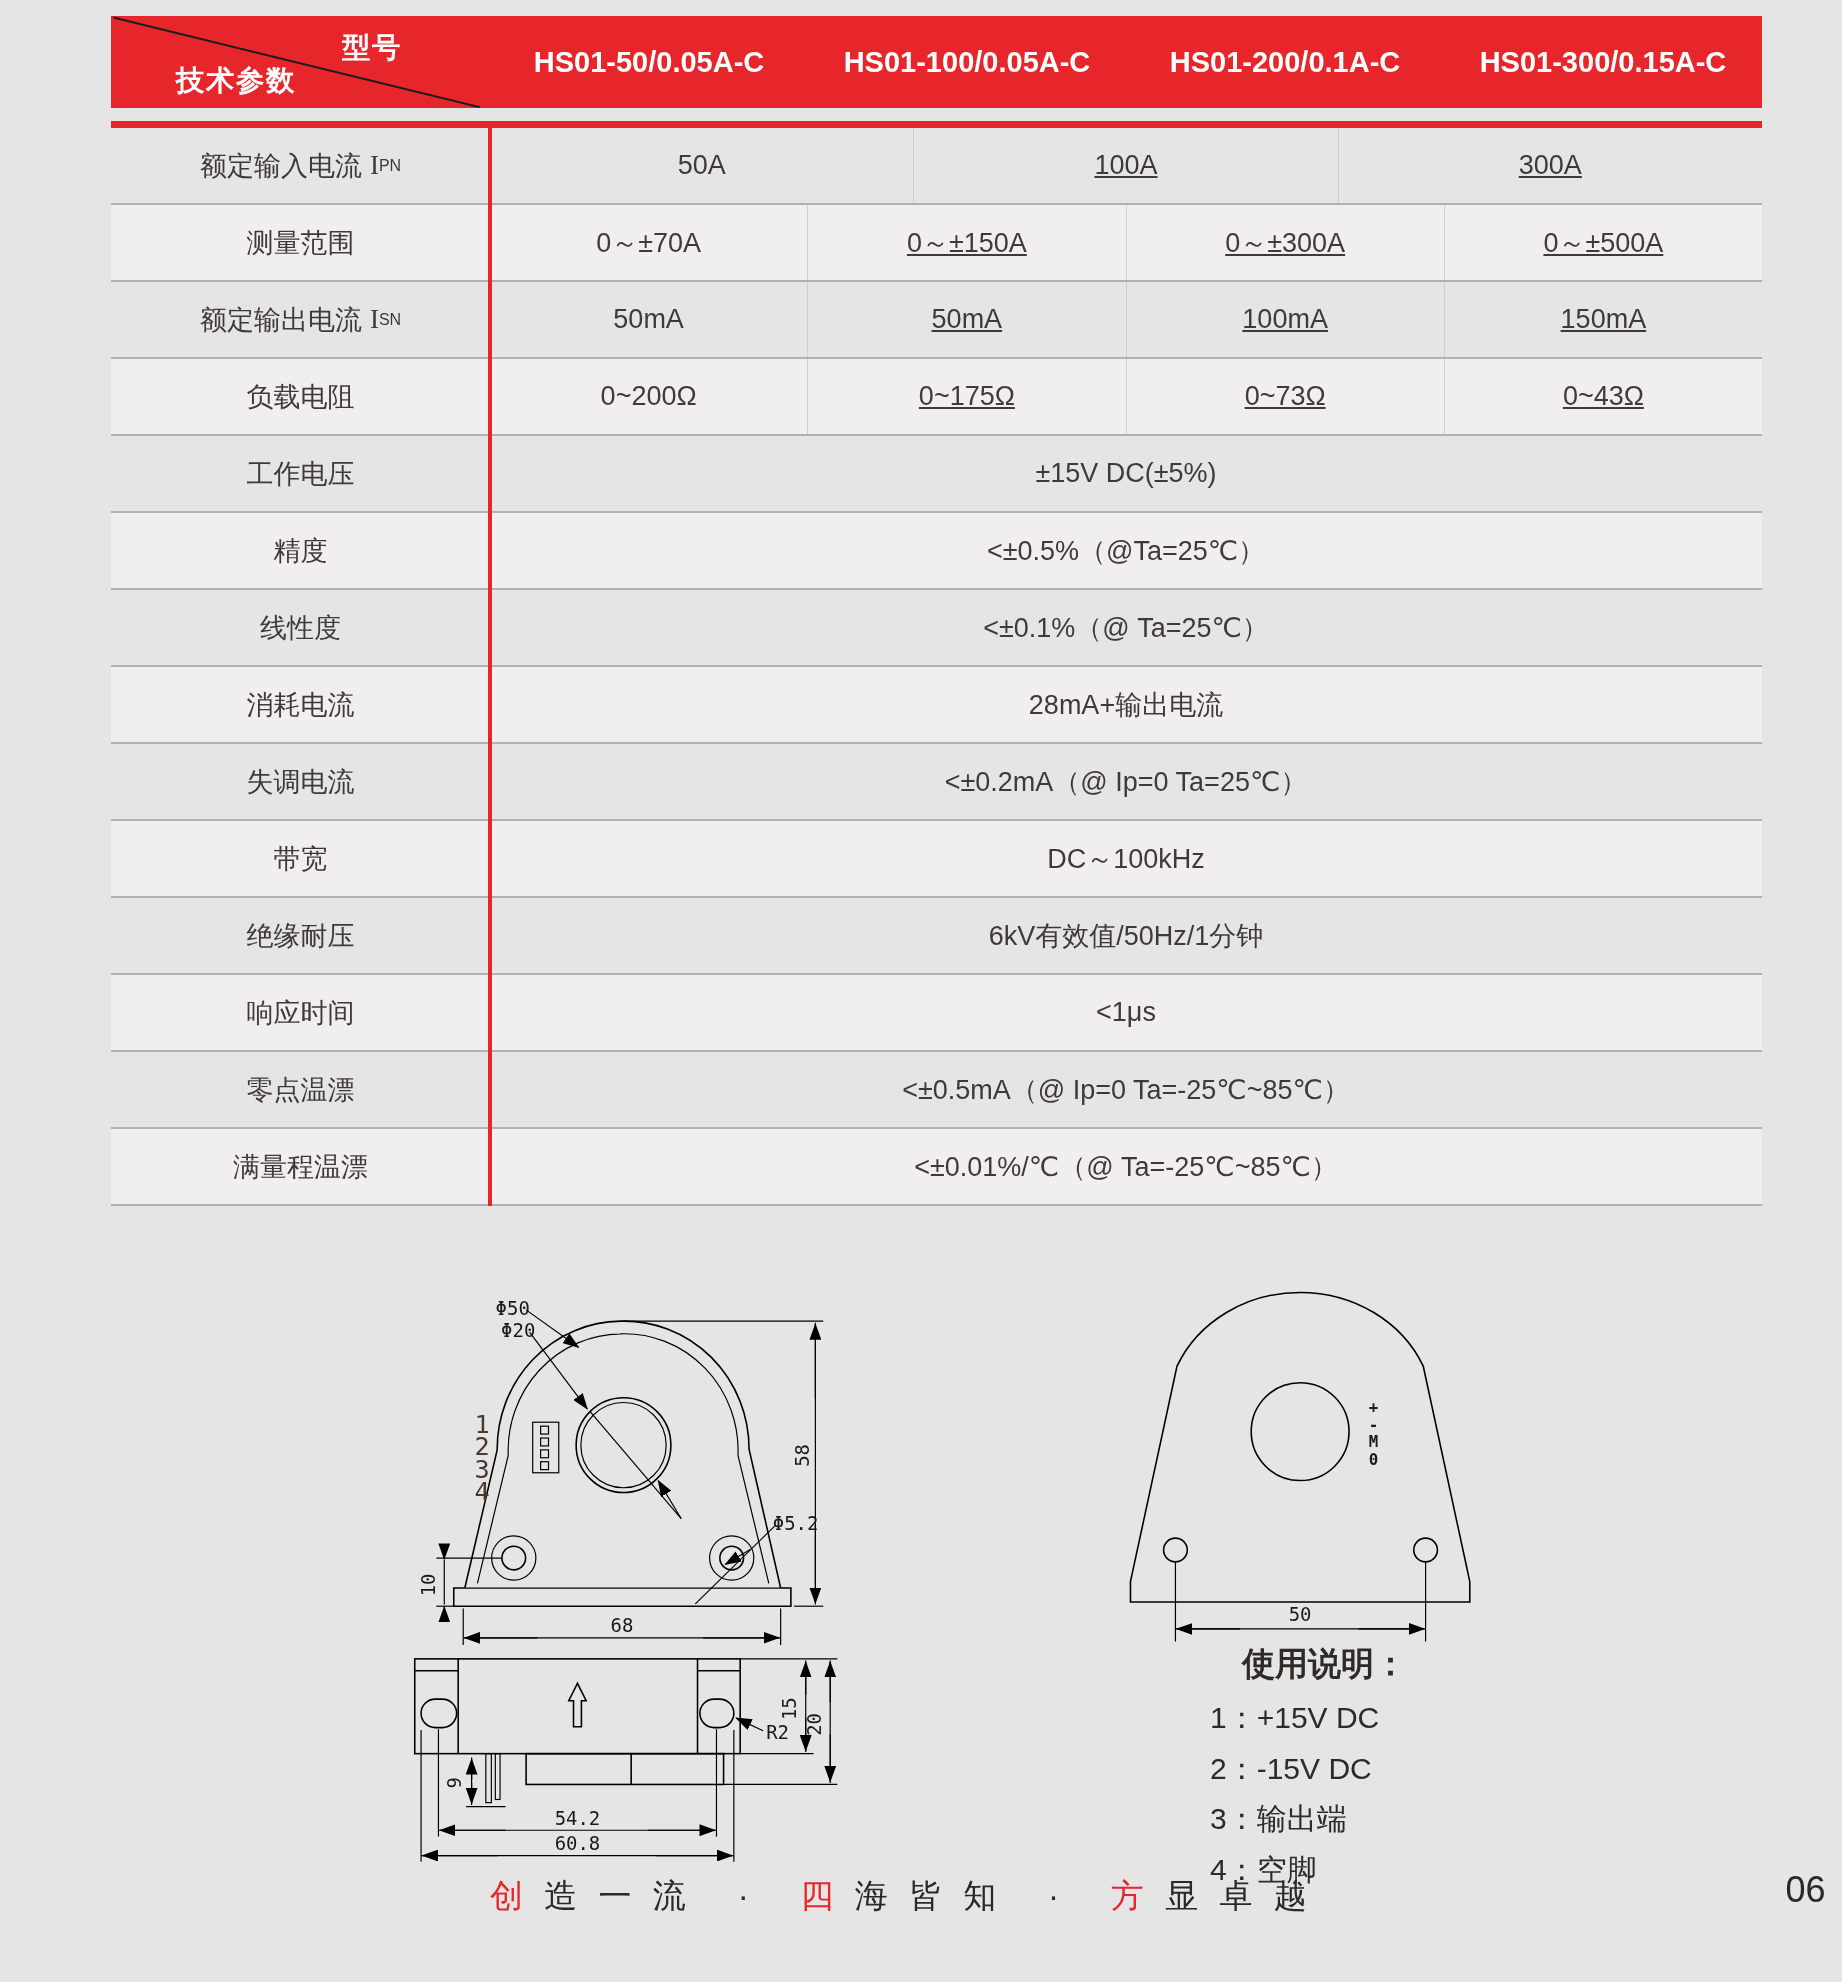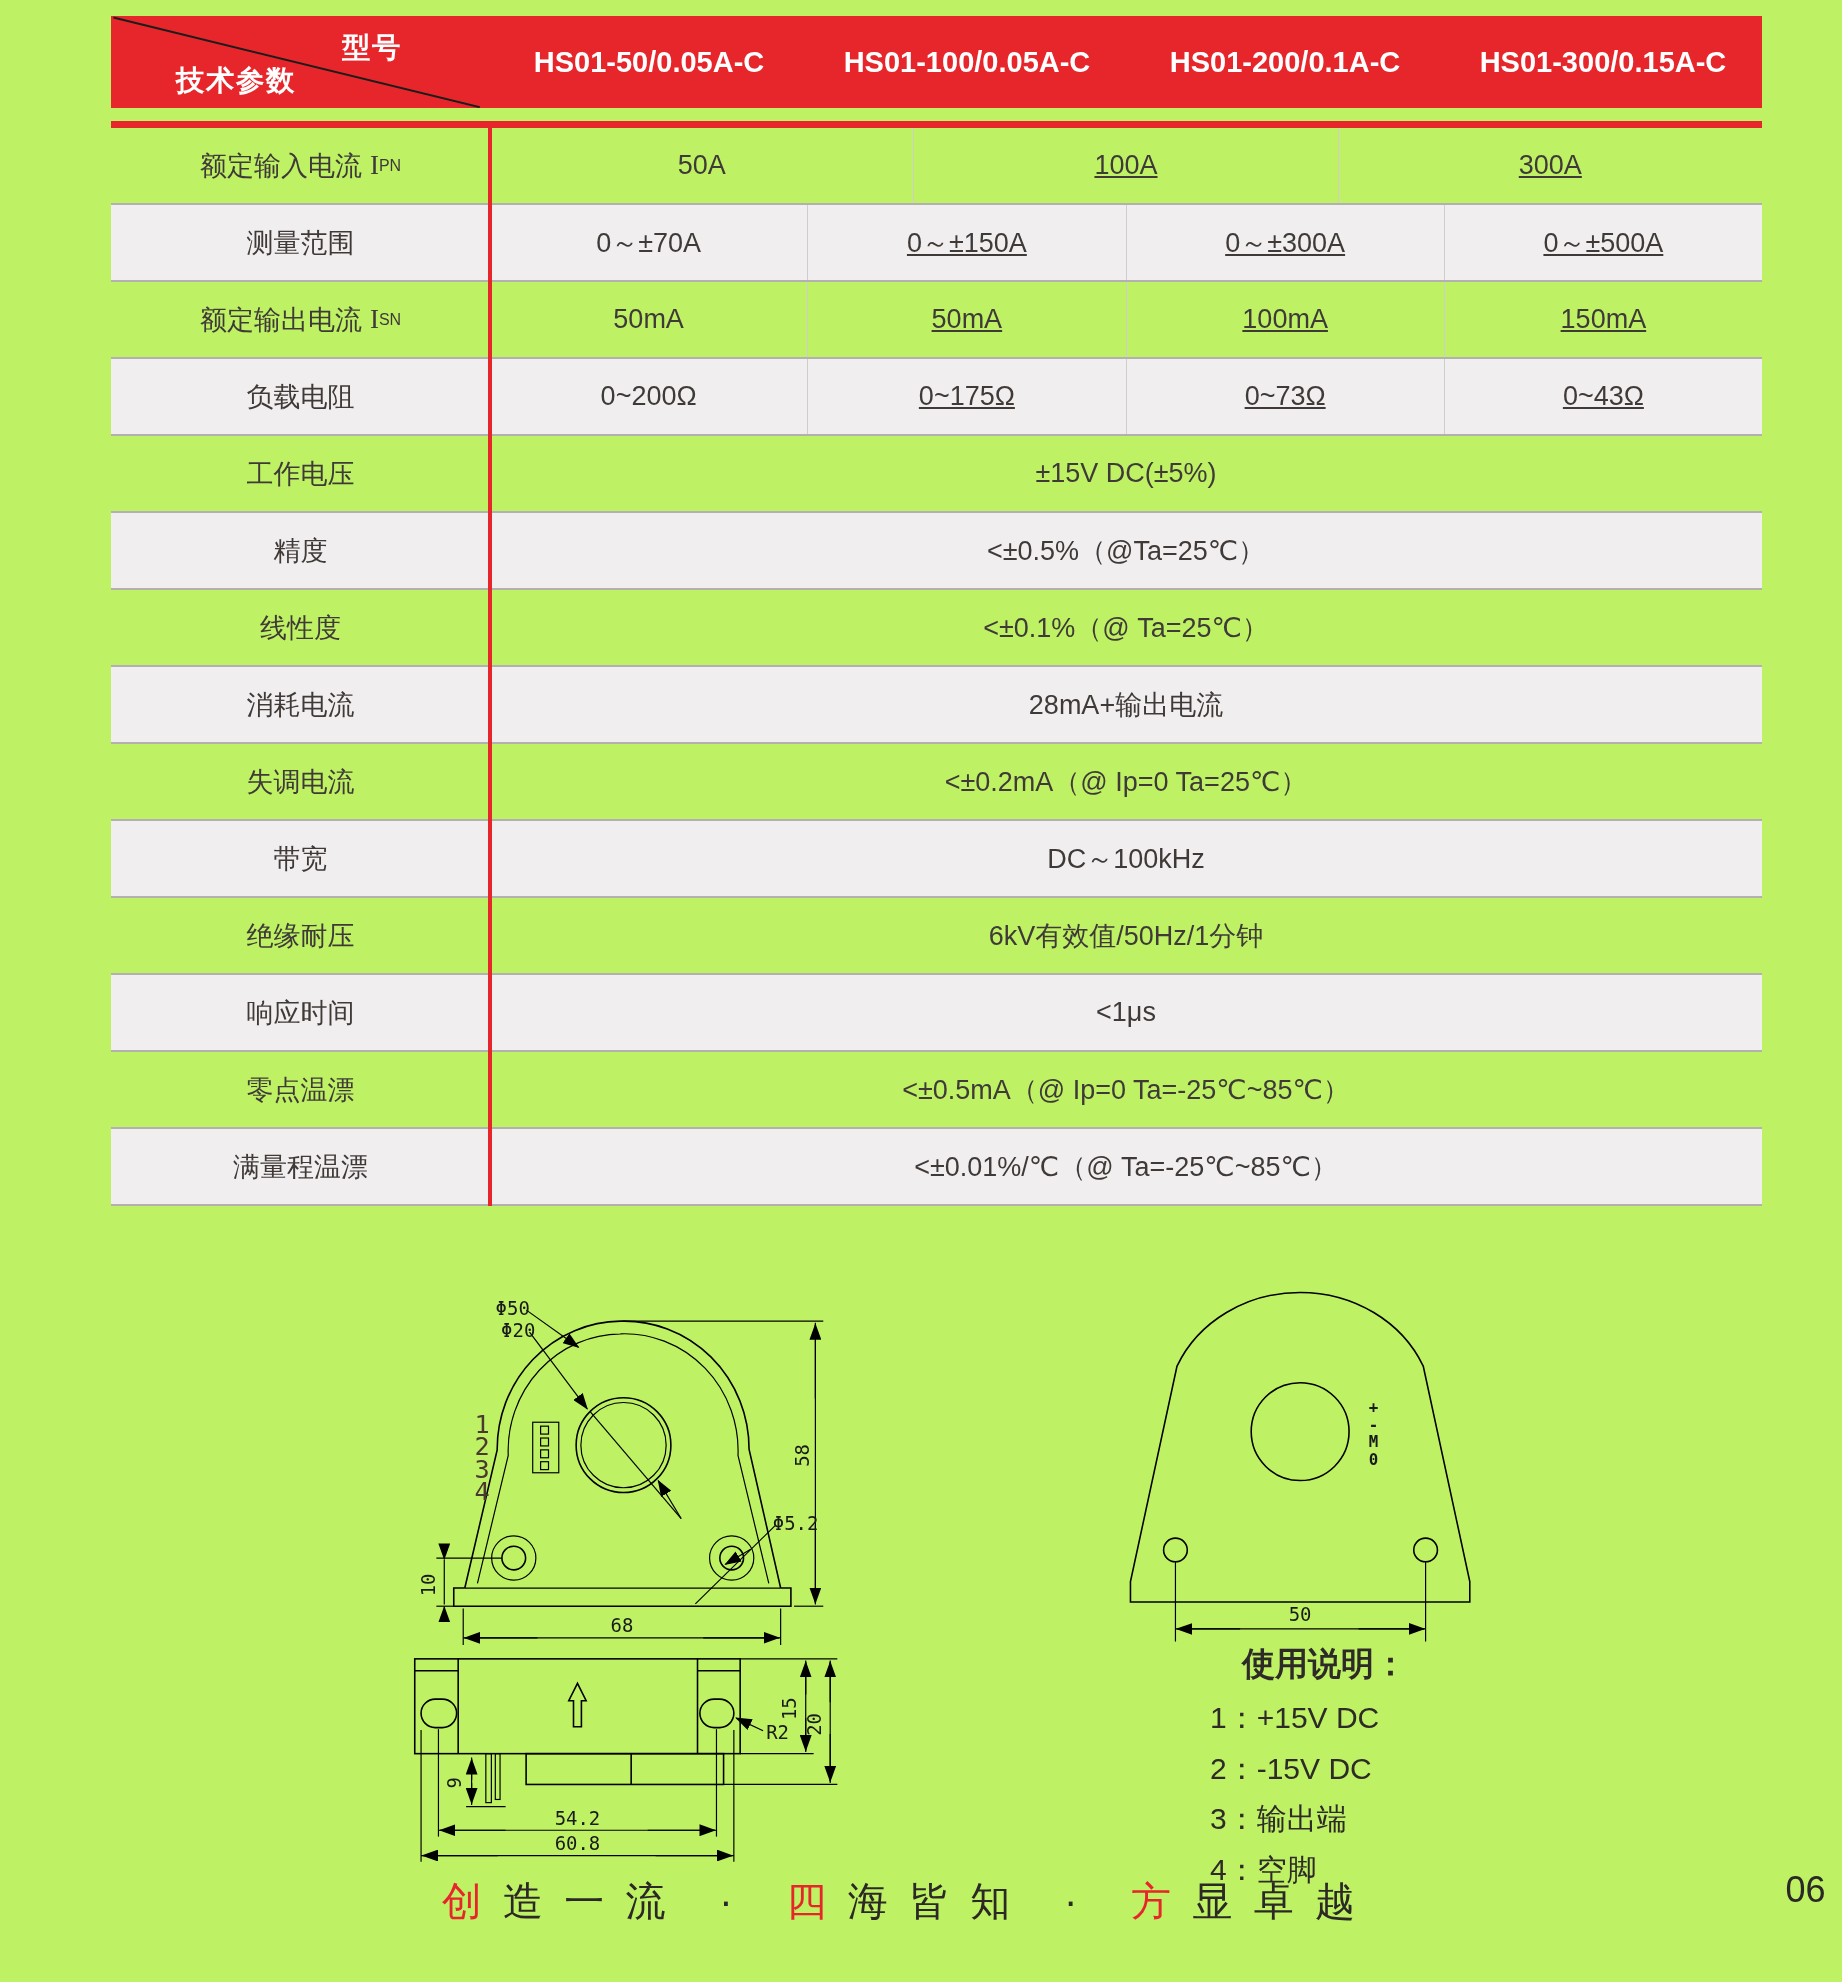--- a/index.html
+++ b/index.html
@@ -1,16 +1,16 @@
 <!DOCTYPE html>
 <html style="font-size:12.6px"><head>
 <meta charset="utf-8">
 <style>
   html,body{margin:0;padding:0;background:#fff;}
-  .page{position:relative;width:1843px;height:1982px;background:#bef264;
+  .page{position:relative;width:1843px;height:1982px;background:#e5e5e5;
         font-family:"Liberation Sans","DejaVu Sans",sans-serif;overflow:hidden;color:#3f3a38;}
 
   
   .tablewrap{position:absolute;left:111px;top:16px;width:1651px;}
   .thead{display:flex;height:92px;background:#e7262b;color:#fff;}
   .corner{width:379px;position:relative;}
   .corner svg{position:absolute;left:0;top:0;}
   .corner .t1{position:absolute;right:88px;top:12.6px;font-size:28.4px;font-weight:bold;letter-spacing:1.6px;}
   .corner .t2{position:absolute;left:65px;bottom:8px;font-size:28.4px;font-weight:bold;letter-spacing:1.6px;}
   .model{flex:1;display:flex;align-items:center;justify-content:center;font-size:29px;font-weight:bold;}
@@ -35,21 +35,21 @@
   .draw .pin{font-size:32px;fill:#4a392f;}
   .draw .mark{font-size:20px;font-weight:bold;}
 
   
   .instructions{position:absolute;left:1210px;top:1642px;color:#2e2a28;}
   .instructions .ititle{font-size:33px;font-weight:bold;margin-bottom:11px;margin-left:32px;}
   .instructions .iitem{font-size:30px;margin-top:9.5px;}
 
   
   .slogan{position:absolute;left:356px;top:1874px;width:1106px;text-align:center;
-          font-size:40px;letter-spacing:21.3px;color:#2b2826;white-space:nowrap;}
+          font-size:33px;letter-spacing:21.3px;color:#2b2826;white-space:nowrap;}
   .slogan .red{color:#e7262b;}
   .pagenum{position:absolute;right:17.4px;top:1869px;font-size:36px;color:#2b2826;}
 </style>
 </head>
 <body>
 
 <div class="page">
 
   <div class="tablewrap">
     <div class="thead">

